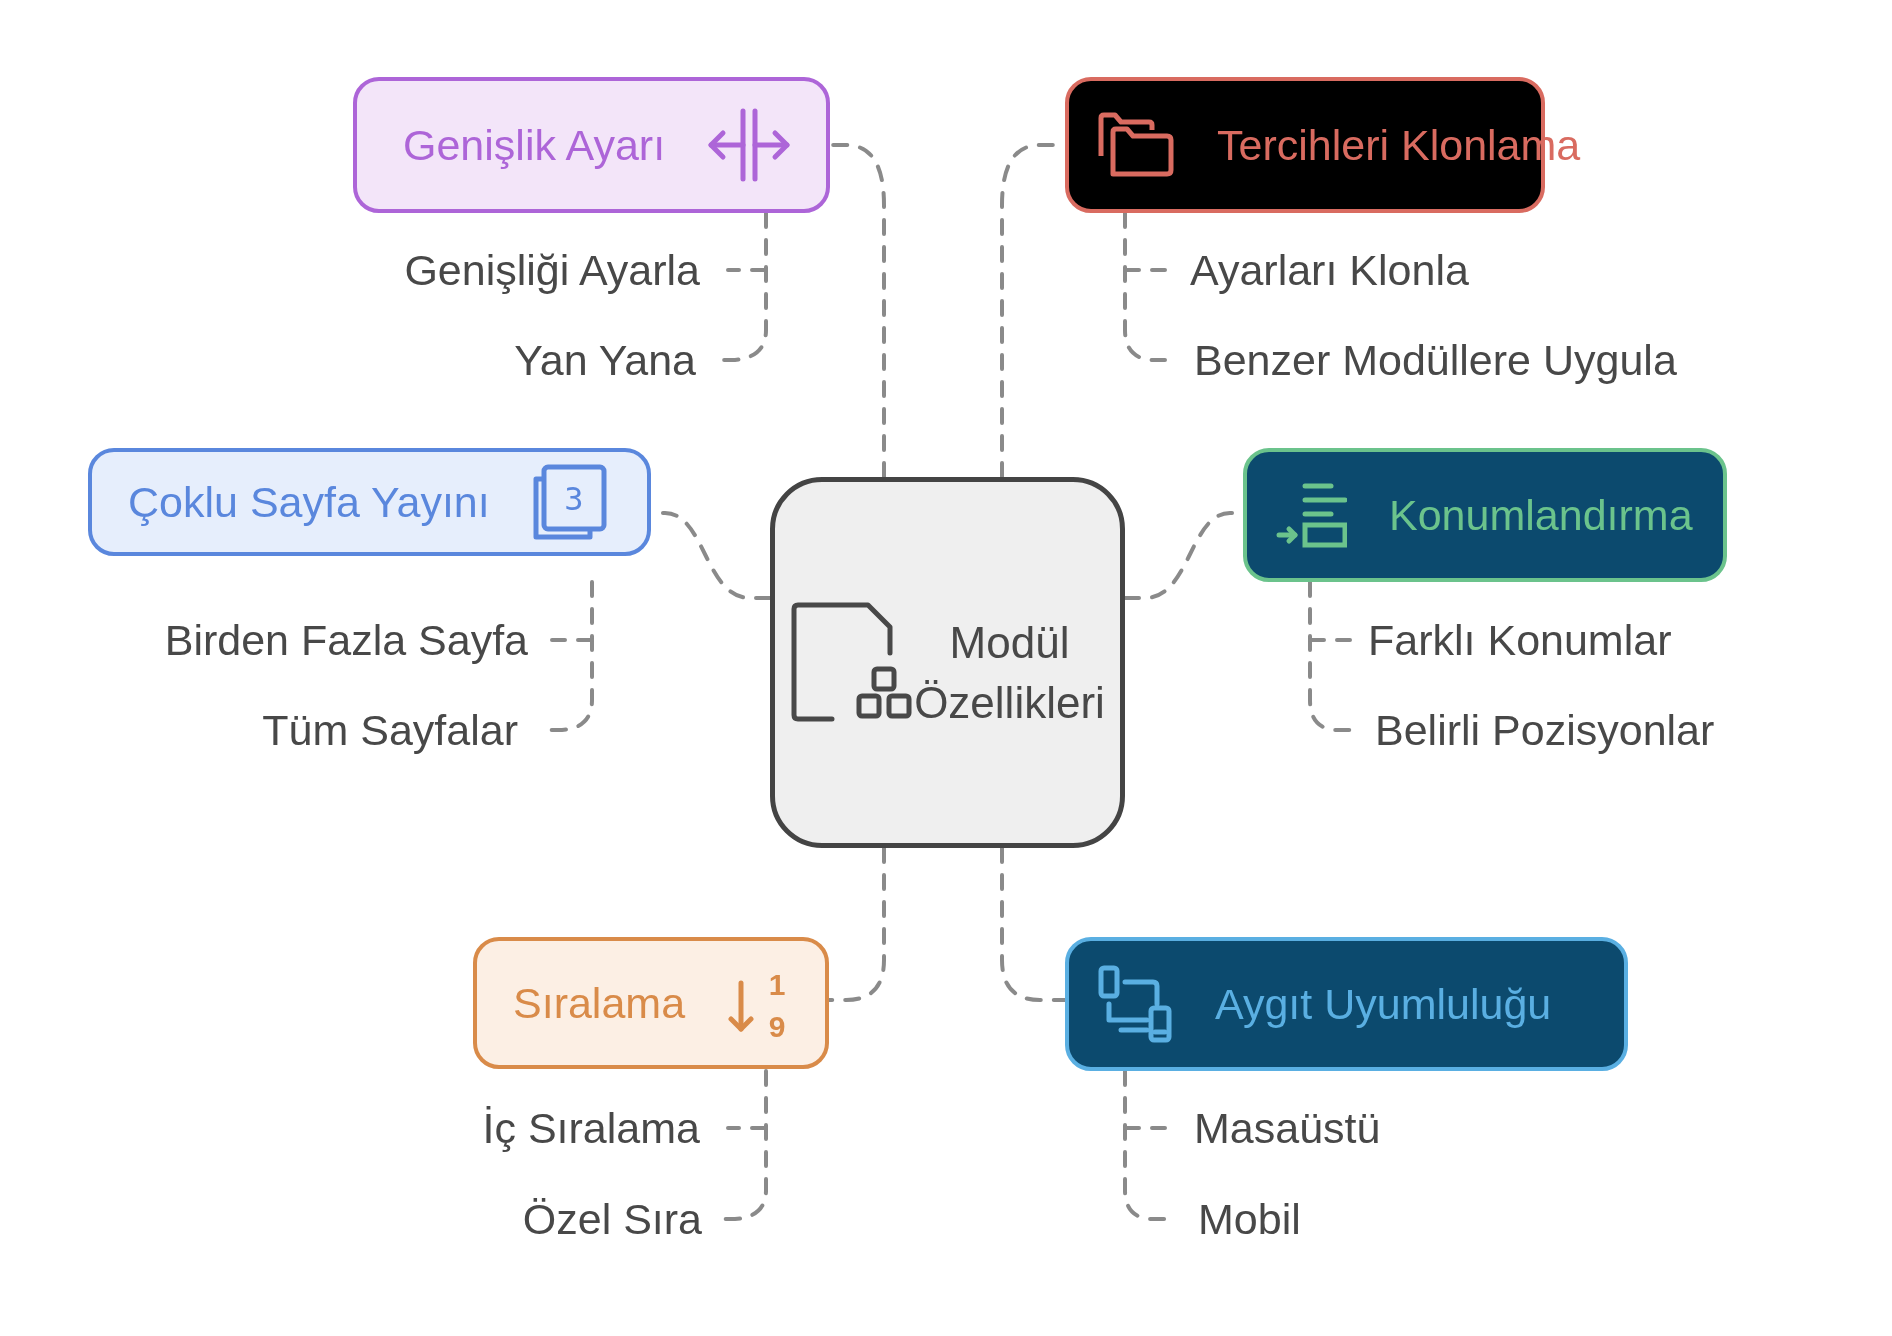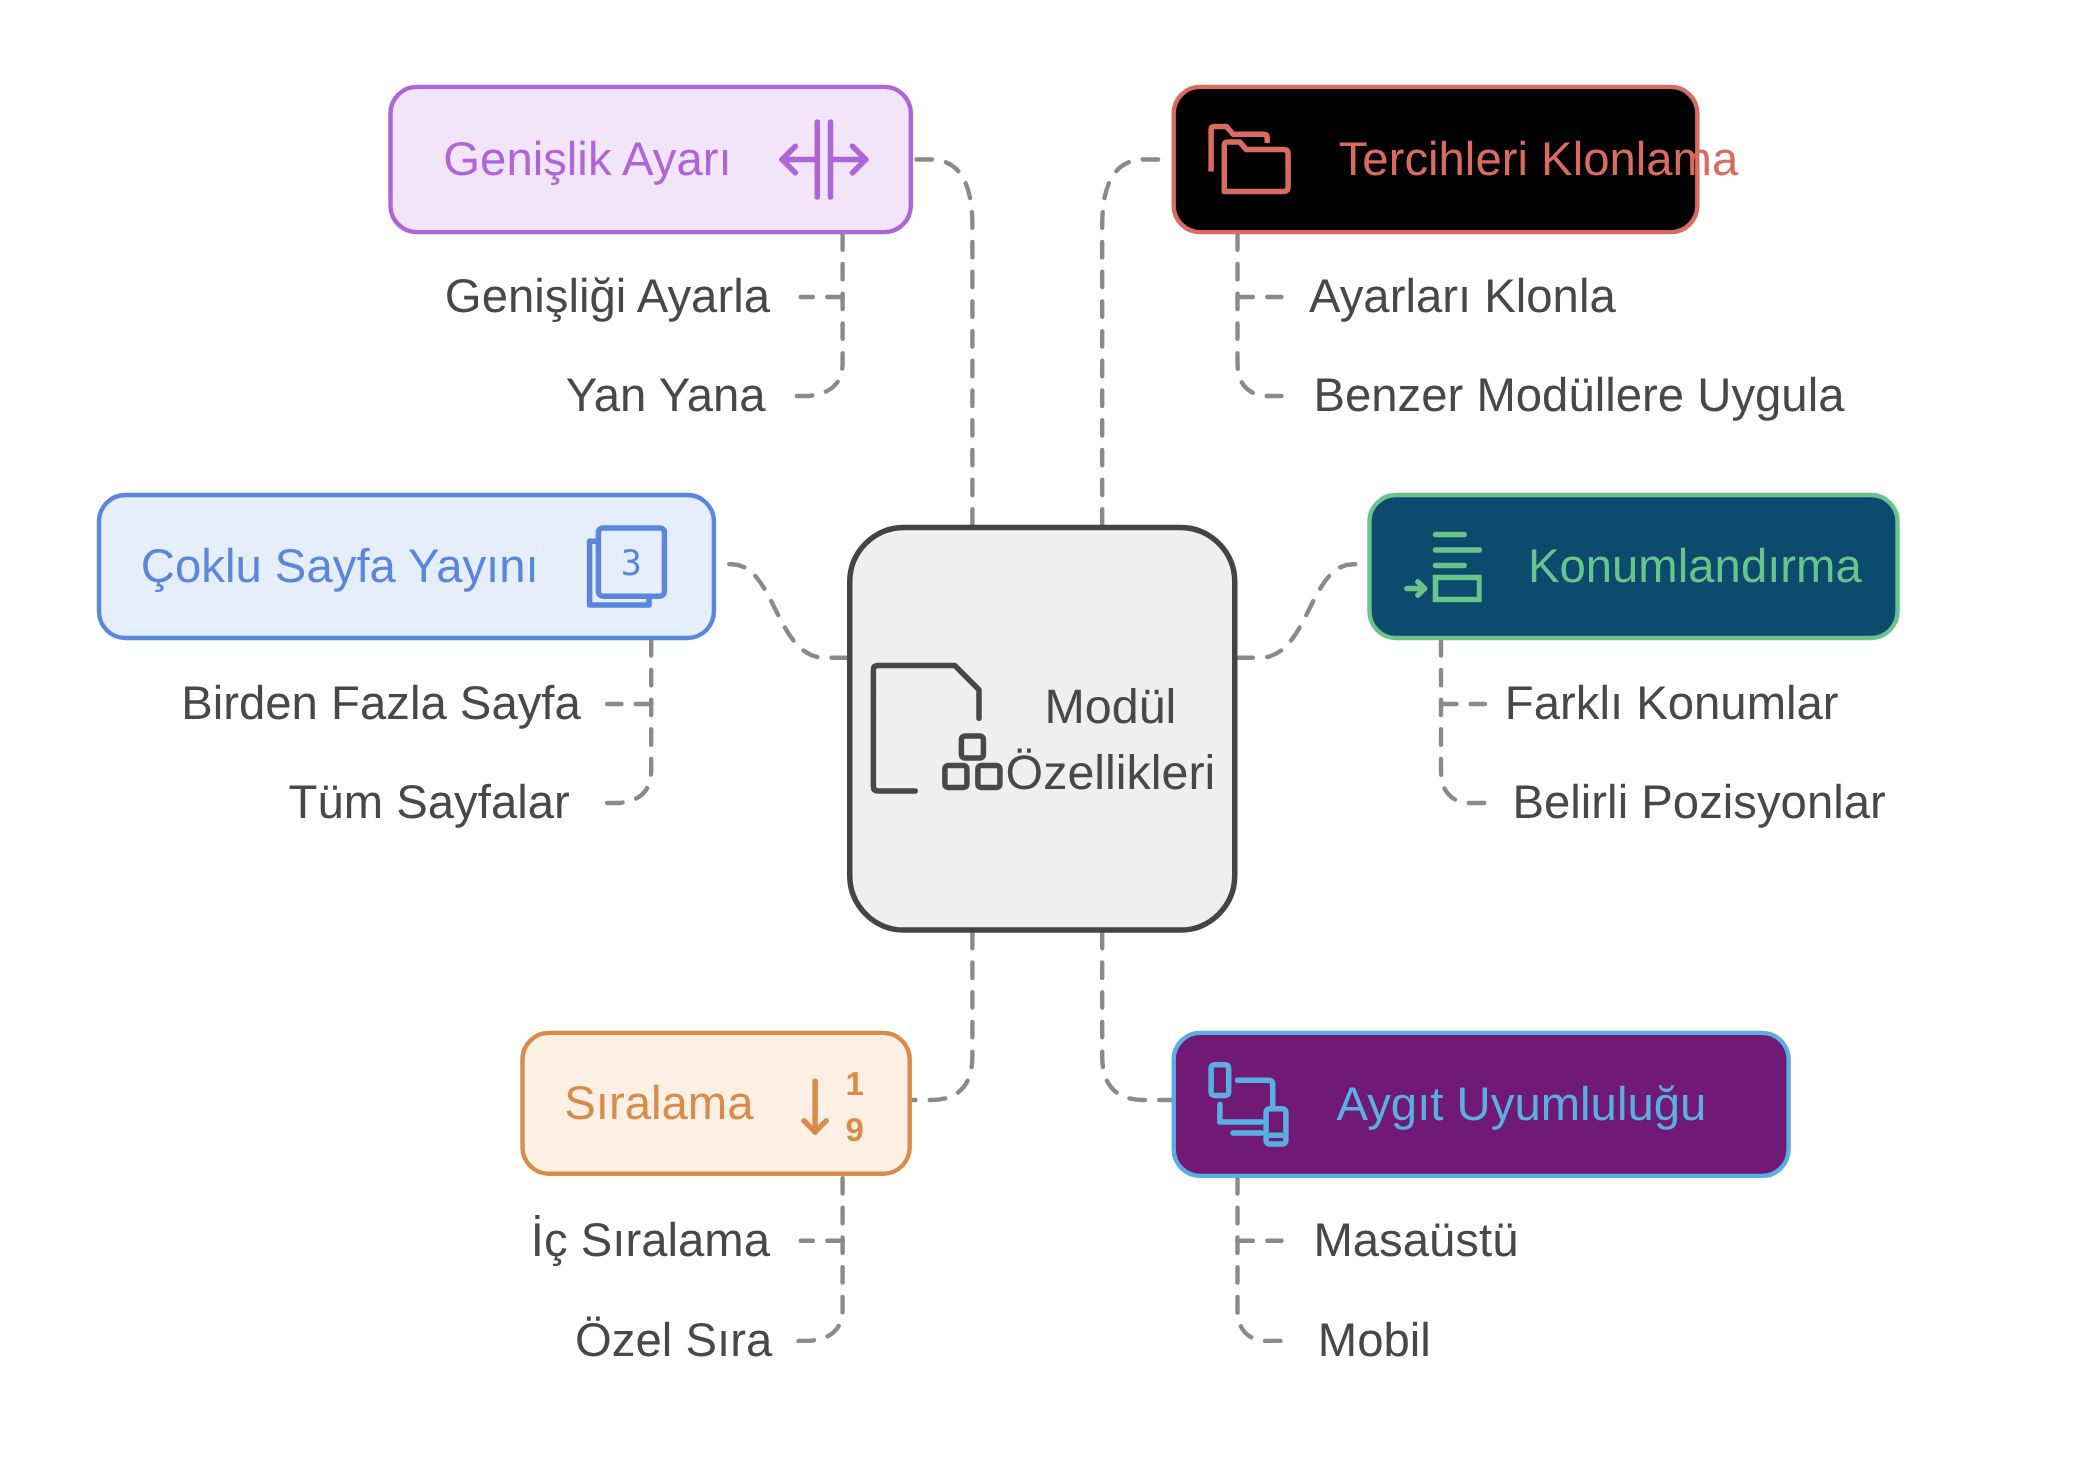--- a/index.html
+++ b/index.html
@@ -6,24 +6,24 @@
   body { width: 1892px; height: 1336px; position: relative; overflow: hidden;
          font-family: "Liberation Sans", "DejaVu Sans", sans-serif; }
   #connectors { position: absolute; left: 0; top: 0; width: 1892px; height: 1336px; }
   .conn { fill: none; stroke: #8a8a8a; stroke-width: 4; stroke-dasharray: 14 13; stroke-linecap: round; }
   .node { position: absolute; box-sizing: border-box; border-radius: 26px; border: 4px solid;
           display: flex; align-items: center; gap: 42px; }
   .node .label { font-size: 43px; white-space: nowrap; }
   .node svg { flex: none; }
   .purple { left: 353px; top: 77px; width: 477px; height: 136px; background: #f3e5f9; border-color: #ad65d8; color: #ad65d8; padding-left: 46px; }
   .red { left: 1065px; top: 77px; width: 480px; height: 136px; background: #000000; border-color: #d96b60; color: #d96b60; padding-left: 28px; }
-  .blue { left: 88px; top: 448px; width: 563px; height: 134px; background: #e6eefc; border-color: #5a87dd; color: #5a87dd; padding-left: 36px; }
+  .blue { left: 88px; top: 448px; width: 563px; height: 108px; background: #e6eefc; border-color: #5a87dd; color: #5a87dd; padding-left: 36px; }
   .green { left: 1243px; top: 448px; width: 484px; height: 134px; background: #0c4a6e; border-color: #6bc38c; color: #6bc38c; padding-left: 28px; }
   .orange { left: 473px; top: 937px; width: 356px; height: 132px; background: #fcefe4; border-color: #d98b49; color: #d98b49; padding-left: 36px; }
-  .sky { left: 1065px; top: 937px; width: 563px; height: 134px; background: #701a75; border-color: #5aafe2; color: #5aafe2; padding-left: 28px; }
+  .sky { left: 1065px; top: 937px; width: 563px; height: 134px; background: #0c4a6e; border-color: #5aafe2; color: #5aafe2; padding-left: 28px; }
   .center { position: absolute; left: 770px; top: 477px; width: 355px; height: 371px; box-sizing: border-box;
             border: 5px solid #444444; border-radius: 52px; background: #efefef;
             display: flex; align-items: center; justify-content: center; }
   .center .label { font-size: 44px; color: #484848; text-align: center; line-height: 1.35; margin-top: 20px; }
   .child { position: absolute; font-size: 43px; color: #484848; white-space: nowrap; transform: translateY(-50%); }
   .child.right-align { text-align: right; }
 </style>
 </head>
 <body>
 

